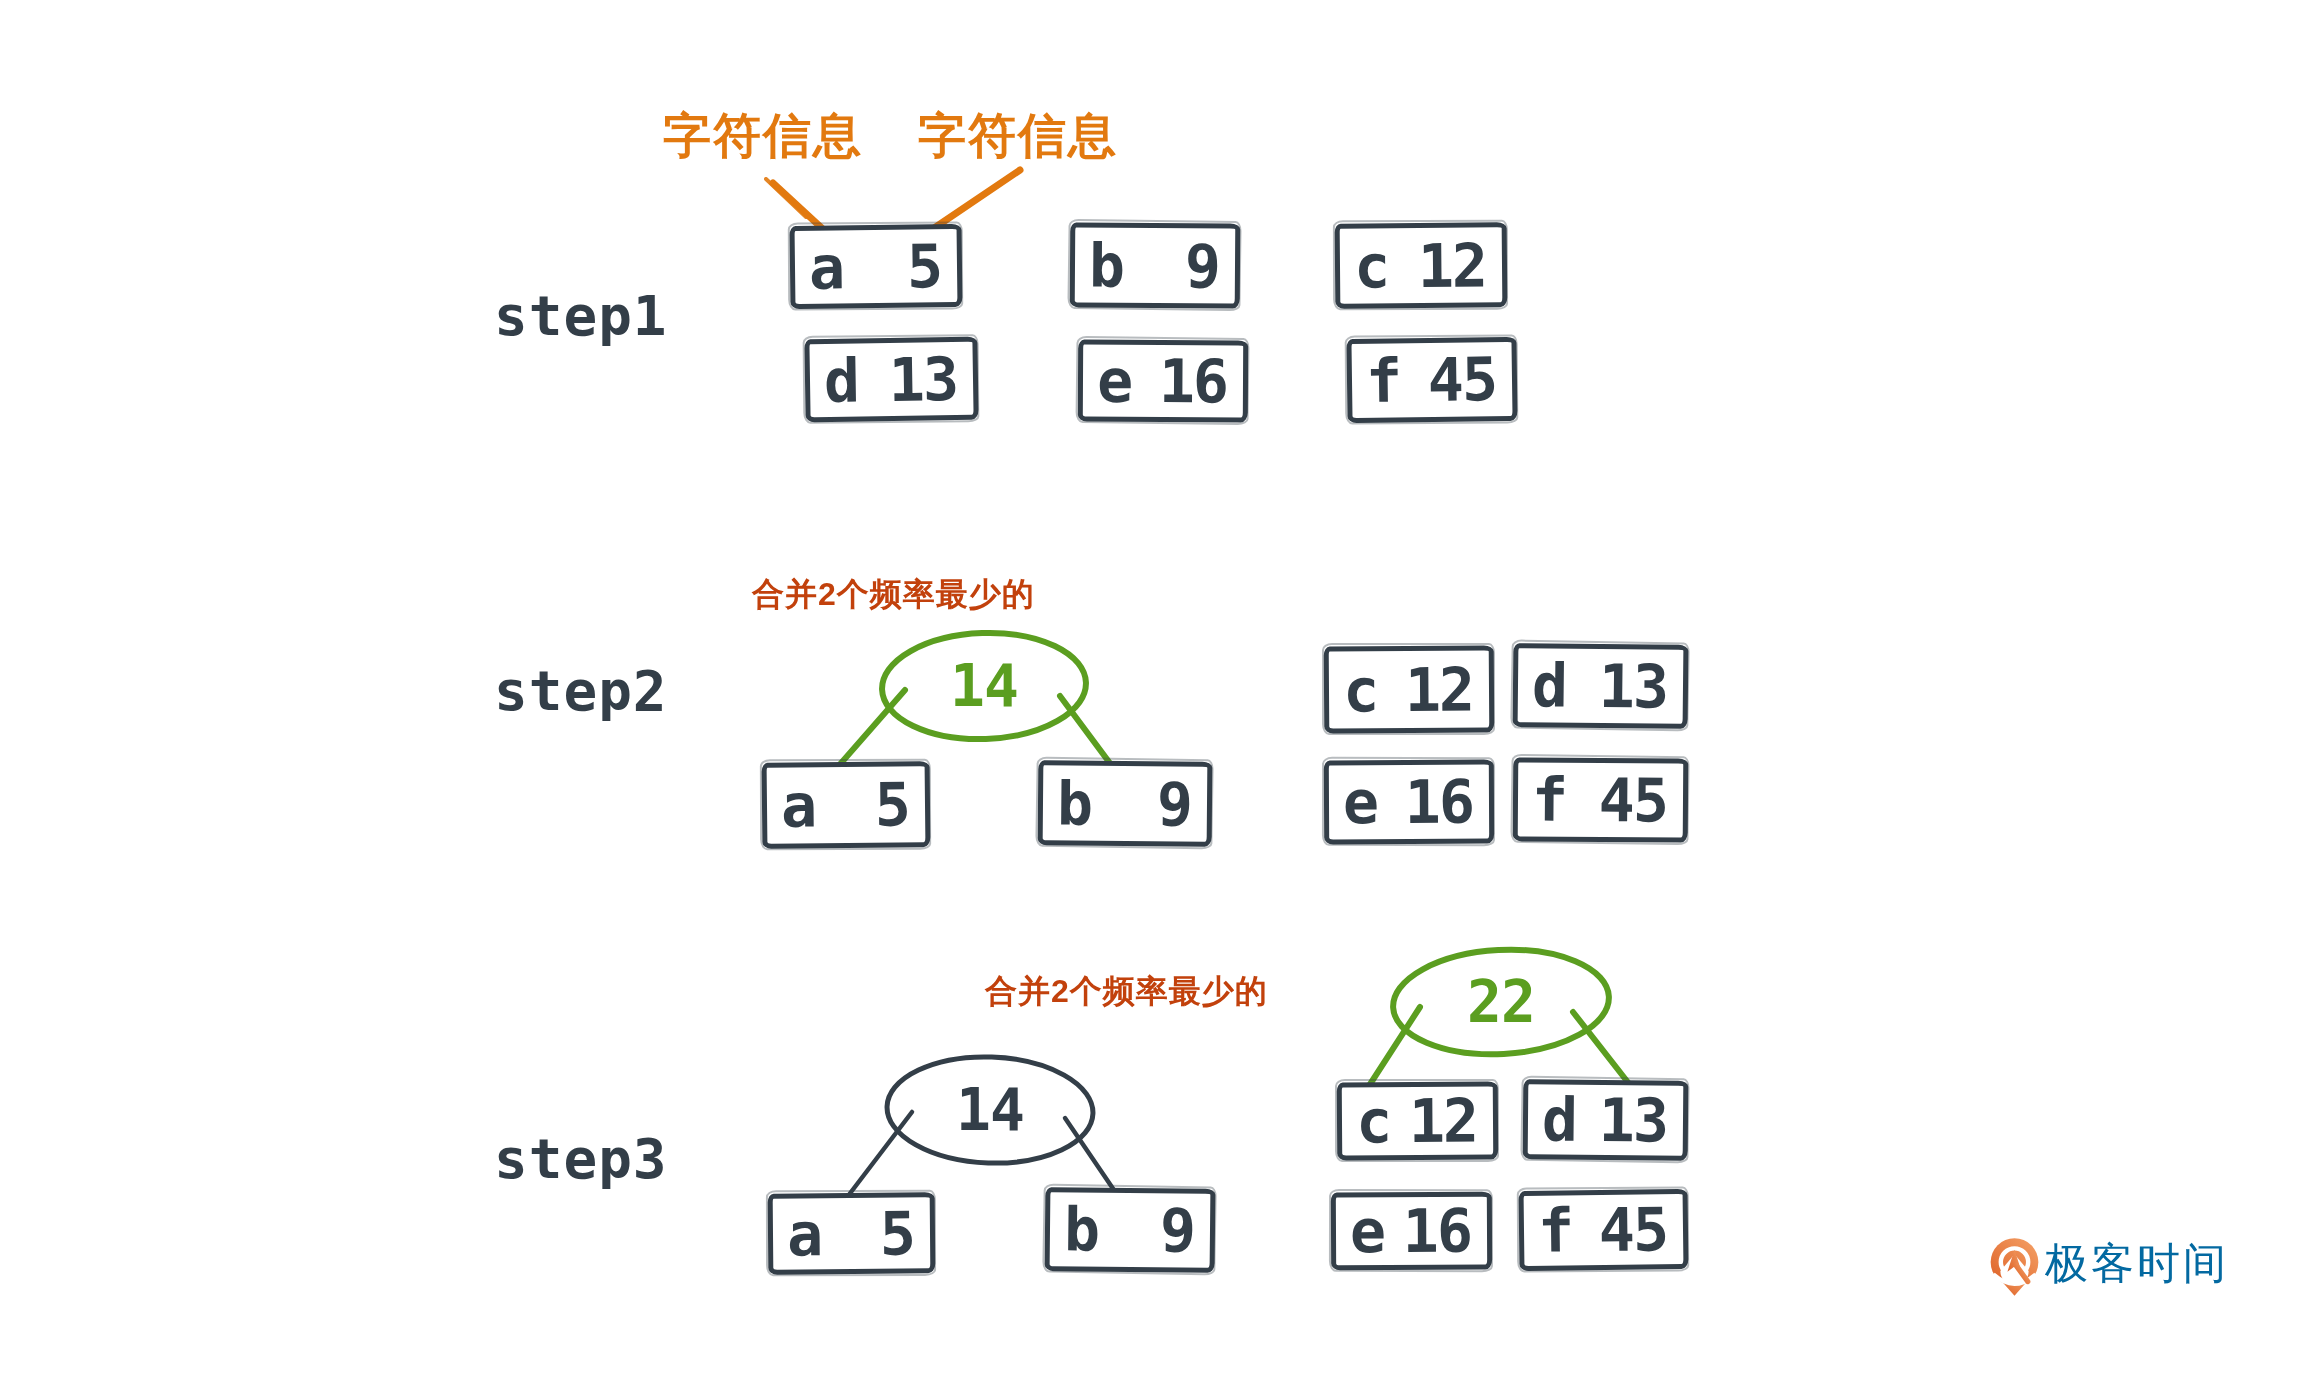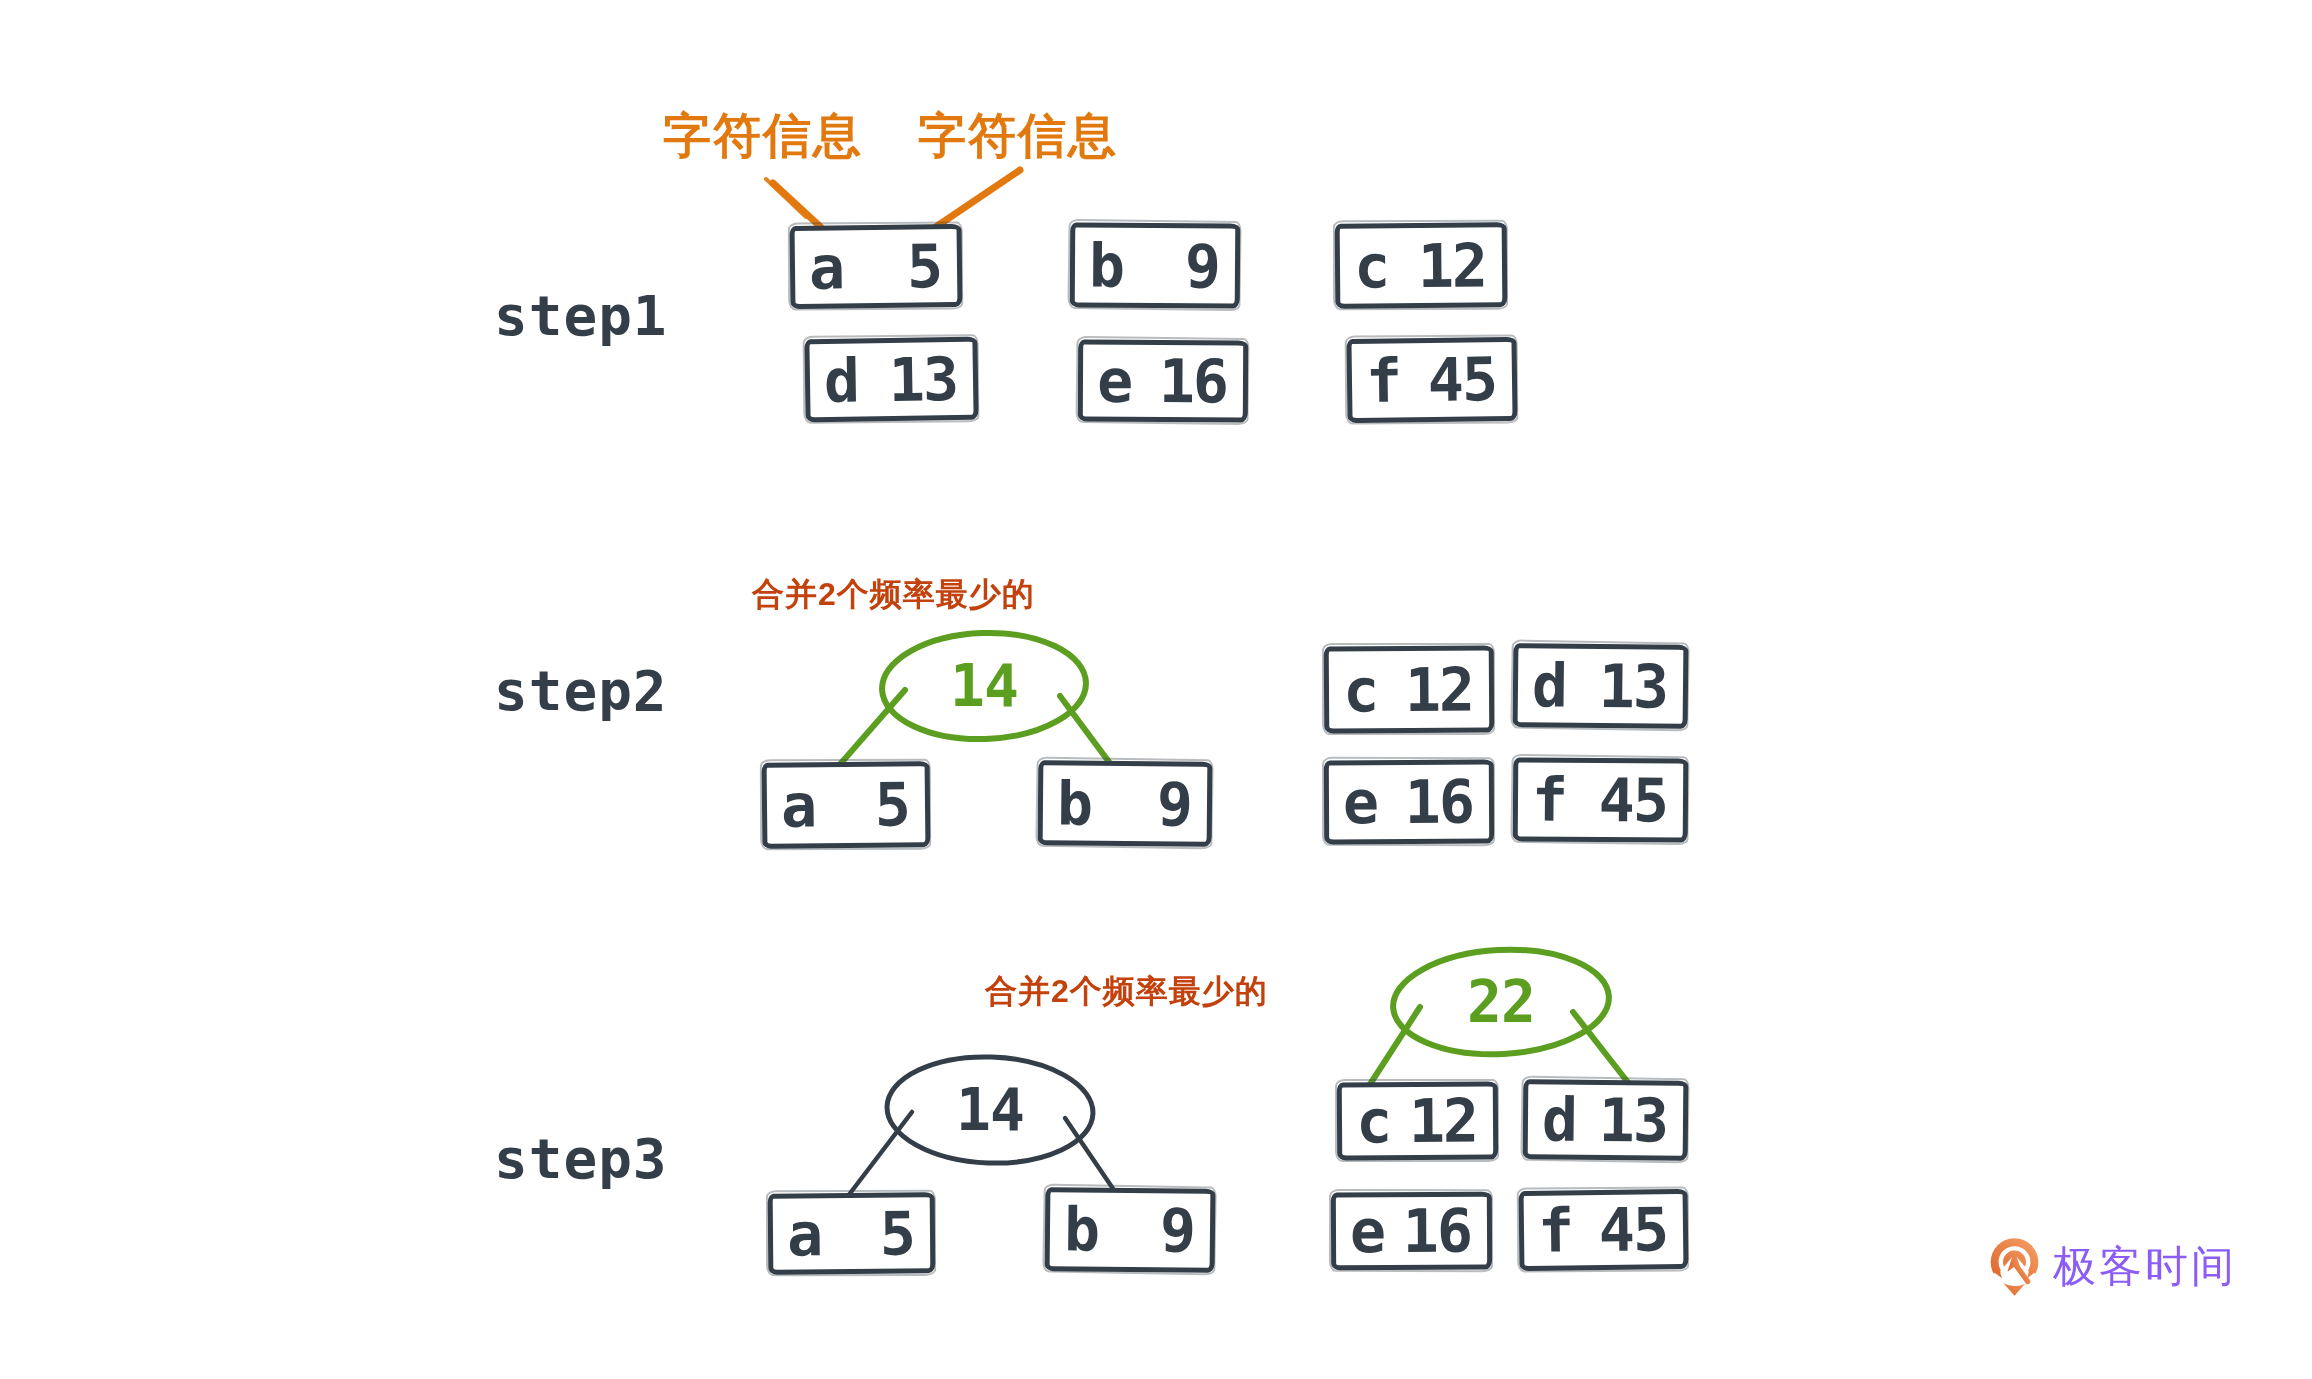--- a/index.html
+++ b/index.html
@@ -60,24 +60,24 @@
     letter-spacing:-1px;
   }
   .merge-val.green{color:#5b9e20;}
   .merge-val.dark{color:#333e48;}
 
   .logo{
     position:absolute;left:1988px;top:1237px;
     display:flex;align-items:center;
   }
   .logo .brand-text{
-    margin-left:12px;
-    color:#8b5cf6;
+    margin-left:4px;
+    color:#0369a1;
     font-size:43px;font-weight:500;
-    letter-spacing:3px;line-height:1;
+    letter-spacing:3px;line-height:1;font-family:Liberation Mono, monospace;
   }
 </style>
 </head>
 <body>
 
 <div class="canvas">
 
   <svg class="overlay" width="2312" height="1379" viewBox="0 0 2312 1379">
 
     <path d="M773,183 L838,243" stroke="#e2790f" stroke-width="7" stroke-linecap="round"></path>

